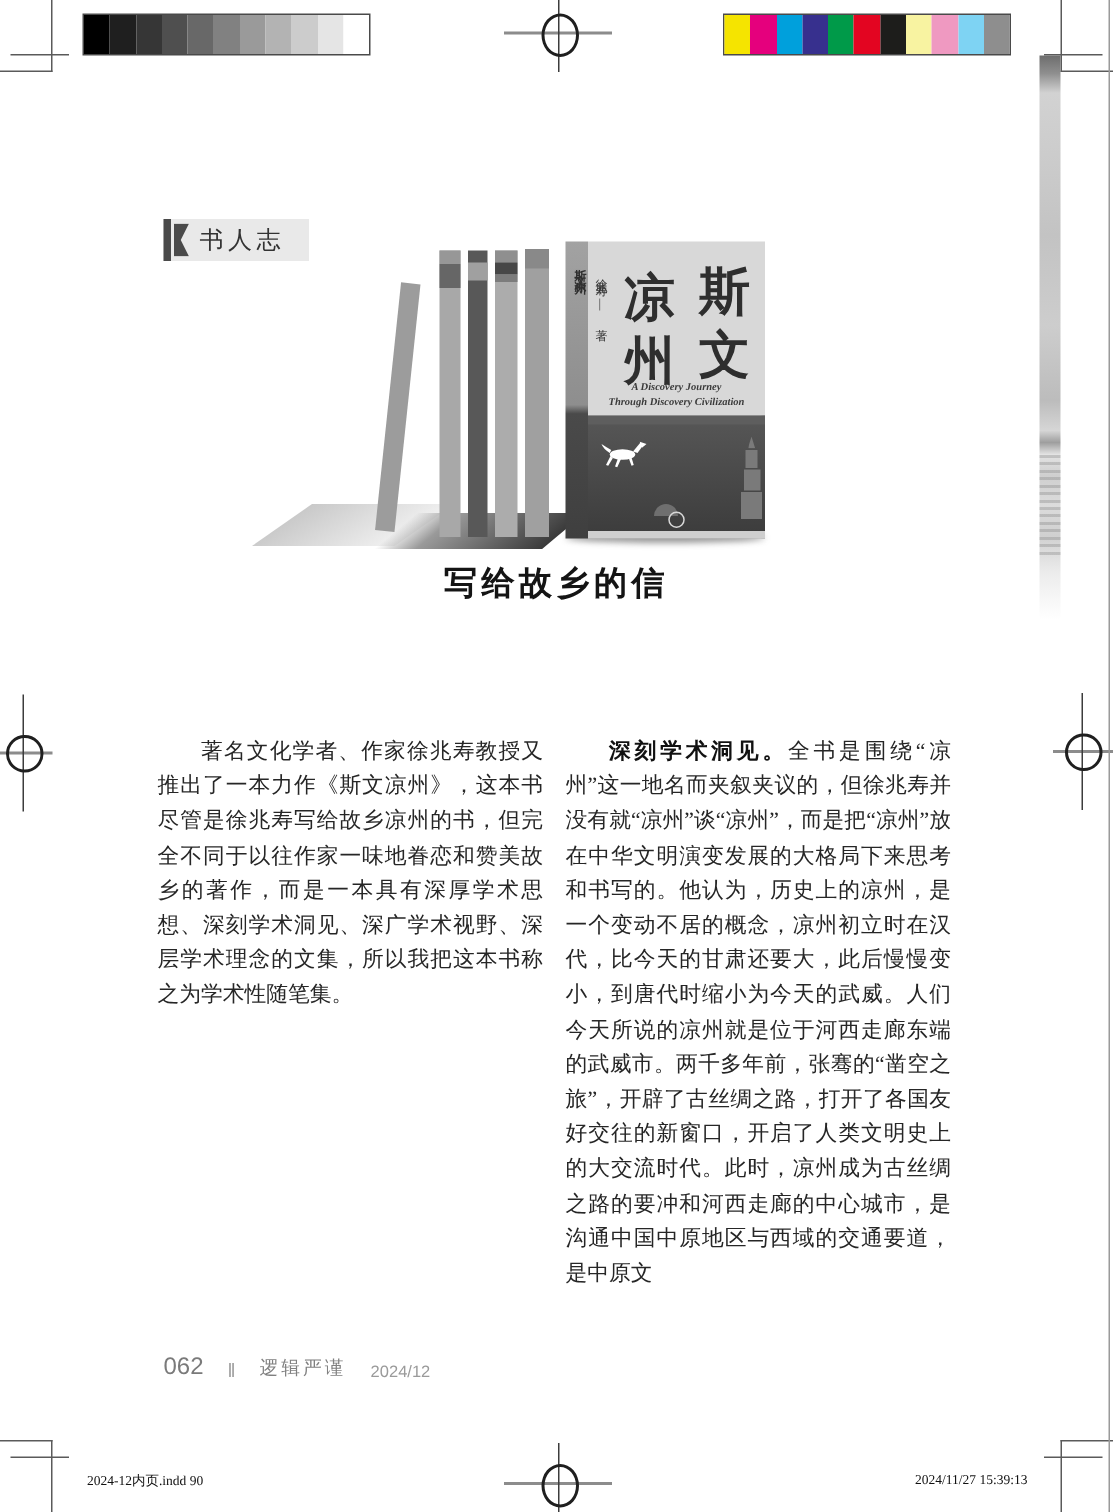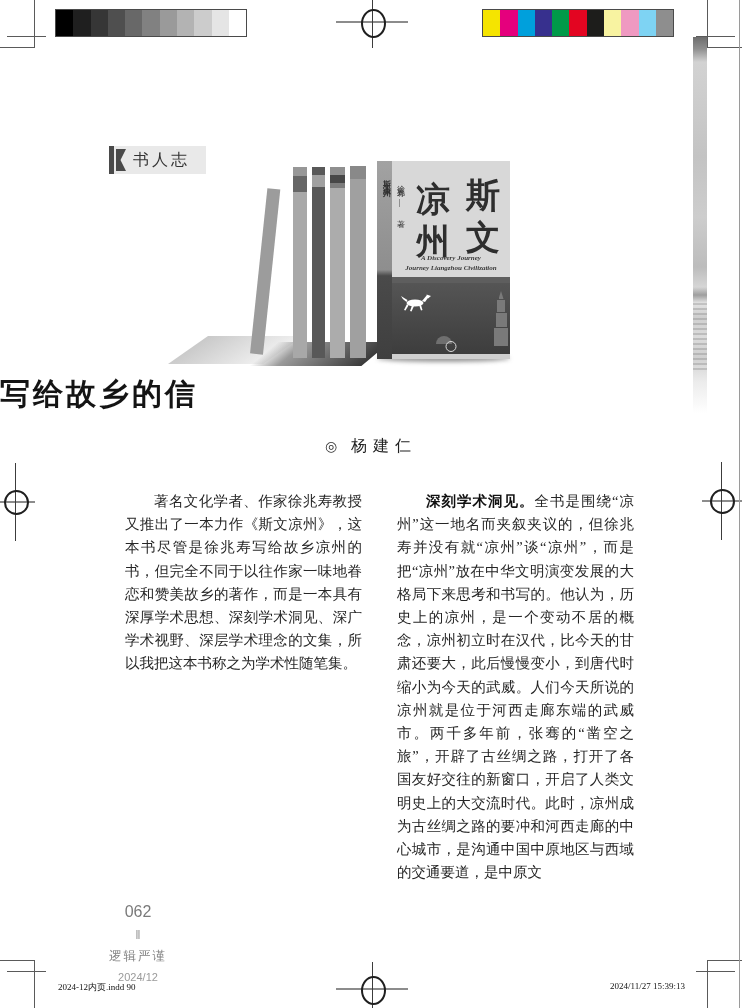--- a/index.html
+++ b/index.html
@@ -76,36 +76,36 @@
   .tower .t2{width:8px;height:12px;margin-top:1px;}
   .tower .t3{width:11px;height:14px;margin-top:1px;}
   .tower .t4{width:14px;height:18px;margin-top:1px;}
   .dome{position:absolute;left:44px;bottom:10px;width:16px;height:8px;background:#6f6f6f;
     border-radius:8px 8px 0 0;}
   .emblem{position:absolute;left:50%;bottom:2px;transform:translateX(-50%);
     width:9px;height:9px;border:1px solid #d9d9d9;border-radius:50%;}
   .book-edge{width:100%;height:5px;background:#cfcfcf;position:absolute;bottom:0;left:0;}
 
   
-  .article-title{position:absolute;left:0;top:374px;width:742px;text-align:left;
-    font-size:30px;font-weight:bold;color:#141414;letter-spacing:3px;}
+  .article-title{position:absolute;left:0;top:374px;width:742px;text-align:center;
+    font-size:22px;font-weight:bold;color:#141414;letter-spacing:3px;}
   .byline{position:absolute;left:0;top:436px;width:742px;text-align:center;
     font-size:16px;color:#222;}
   .byline .marker{font-size:14px;margin-right:14px;color:#333;}
   .byline .author{letter-spacing:6px;}
 
   .columns{position:absolute;left:105px;top:490px;width:529px;display:flex;gap:15px;}
-  .col{width:257px;font-size:14.5px;line-height:23.2px;text-align:justify;color:#262626;margin-left:20px;}
+  .col{width:257px;font-size:14.5px;line-height:23.2px;text-align:justify;color:#262626;}
   .col p{margin:0;}
   .indent{text-indent:2em;}
   .lead{font-weight:bold;color:#111;}
 
   
-  .footer{position:absolute;left:109px;top:903px;display:flex;align-items:center;gap:6px;
-    font-family:"Liberation Sans","DejaVu Sans",sans-serif;flex-direction:column;}
+  .footer{position:absolute;left:109px;top:903px;display:flex;align-items:flex-end;gap:16px;
+    font-family:"Liberation Sans","DejaVu Sans",sans-serif;}
   .footer .pagenum{font-size:16px;color:#7a7a7a;}
   .footer .sep{font-size:13px;color:#9a9a9a;}
   .footer .mag{font-size:12.5px;color:#808080;letter-spacing:2px;font-family:"Liberation Serif",serif;}
   .footer .issue{font-size:11px;color:#9a9a9a;}
 
   .print-left{position:absolute;left:58px;top:981px;font-size:9px;color:#111;}
   .print-right{position:absolute;left:540px;top:981px;width:145px;text-align:right;
     font-size:9px;color:#111;}
 </style>
 </head>
@@ -216,21 +216,21 @@
       <span class="spine-title">斯文凉州</span>
     </div>
     <div class="book-front">
       <div class="cover-top">
         <span class="char char-si">斯</span>
         <span class="char char-wen">文</span>
         <span class="char char-liang">凉</span>
         <span class="char char-zhou">州</span>
         <span class="cover-author">徐兆寿 —— 著</span>
         <div class="cover-sub sub1">A Discovery Journey</div>
-        <div class="cover-sub sub2">Journey Liangzhou Civilization</div>
+        <div class="cover-sub sub2">Through Discovery Civilization</div>
       </div>
       <div class="cover-bottom">
         <span class="skyline"></span>
         <svg class="horse" viewBox="0 0 64 40">
           <ellipse cx="30" cy="22" rx="17" ry="7" fill="#ffffff"></ellipse>
           <path d="M44,18 L54,6 L58,9 L50,20 Z" fill="#ffffff"></path>
           <path d="M53,5 L62,8 L56,13 Z" fill="#ffffff"></path>
           <path d="M14,24 L8,36 L11,37 L17,27 Z" fill="#ffffff"></path>
           <path d="M24,27 L20,38 L23,39 L28,28 Z" fill="#ffffff"></path>
           <path d="M38,26 L42,37 L45,36 L42,26 Z" fill="#ffffff"></path>
@@ -244,23 +244,20 @@
             <i class="t4"></i>
         </span>
         <span class="emblem"></span>
       </div>
       <div class="book-edge"></div>
     </div>
   </div>
 
   <div class="article-title">写给故乡的信</div>
 
-  <div class="byline">
-    <span class="marker">◎</span><span class="author">杨建仁</span>
-  </div>
 
   <div class="columns">
     <div class="col">
       <p class="indent">著名文化学者、作家徐兆寿教授又推出了一本力作《斯文凉州》，这本书尽管是徐兆寿写给故乡凉州的书，但完全不同于以往作家一味地眷恋和赞美故乡的著作，而是一本具有深厚学术思想、深刻学术洞见、深广学术视野、深层学术理念的文集，所以我把这本书称之为学术性随笔集。</p>
     </div>
     <div class="col">
       <p class="indent"><span class="lead">深刻学术洞见。</span><span>全书是围绕“凉州”这一地名而夹叙夹议的，但徐兆寿并没有就“凉州”谈“凉州”，而是把“凉州”放在中华文明演变发展的大格局下来思考和书写的。他认为，历史上的凉州，是一个变动不居的概念，凉州初立时在汉代，比今天的甘肃还要大，此后慢慢变小，到唐代时缩小为今天的武威。人们今天所说的凉州就是位于河西走廊东端的武威市。两千多年前，张骞的“凿空之旅”，开辟了古丝绸之路，打开了各国友好交往的新窗口，开启了人类文明史上的大交流时代。此时，凉州成为古丝绸之路的要冲和河西走廊的中心城市，是沟通中国中原地区与西域的交通要道，是中原文</span></p>
     </div>
   </div>
 

